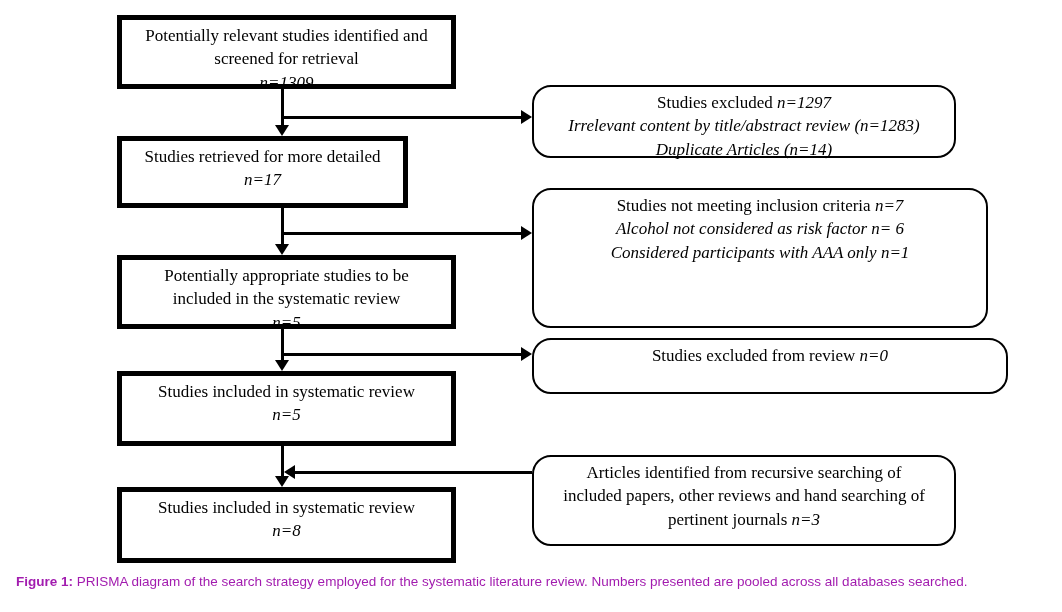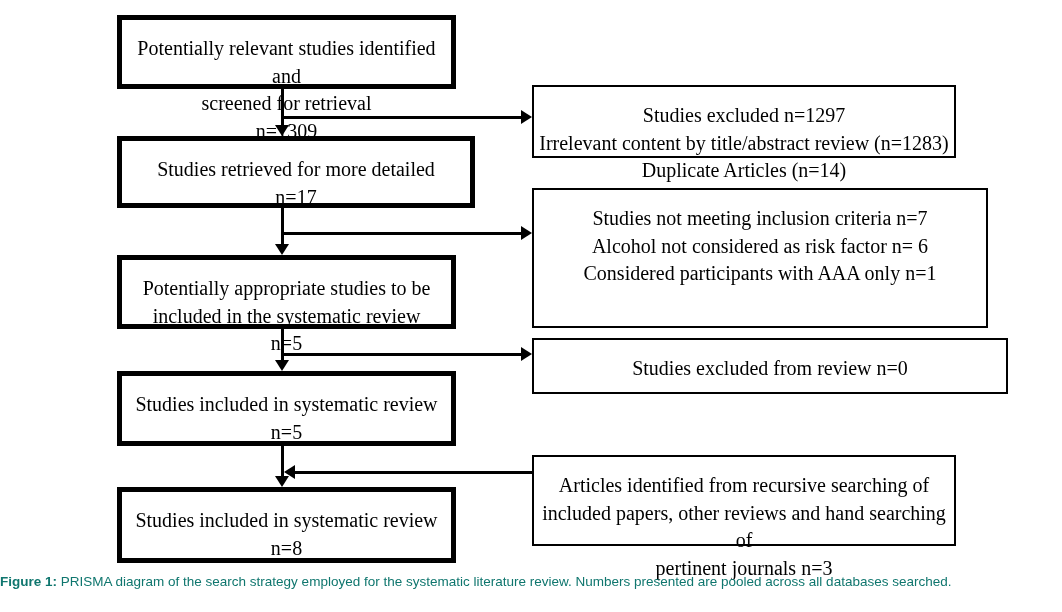--- a/index.html
+++ b/index.html
@@ -11,30 +11,30 @@
     font-family: "Liberation Serif", serif;
     color: #000000;
     overflow: hidden;
   }
   .box {
     position: absolute;
     box-sizing: border-box;
     background: #ffffff;
     border: 5px solid #000000;
     text-align: center;
-    font-size: 20px;
+    font-size: 17px;
     line-height: 1.38;
-    padding-top: 15px;
+    padding-top: 4px;
   }
-  .box.thin { border-width: 2px; }
-  .seg.italic { }
+  .box.thin { border-width: 2px; border-radius: 19px; }
+  .seg.italic { font-style: italic; }
 
   
   #box-screened    { left:117px; top:15px;  width:339px; height:74px; }
-  #box-retrieved   { left:117px; top:136px; width:358px; height:72px; }
+  #box-retrieved   { left:117px; top:136px; width:291px; height:72px; }
   #box-appropriate { left:117px; top:255px; width:339px; height:74px; }
   #box-included-5  { left:117px; top:371px; width:339px; height:75px; }
   #box-included-8  { left:117px; top:487px; width:339px; height:76px; }
 
   
   #rbox-excluded-1297 { left:532px; top:85px;  width:424px; height:73px; }
   #rbox-not-meeting   { left:532px; top:188px; width:456px; height:140px; }
   #rbox-excluded-0    { left:532px; top:338px; width:476px; height:56px; }
   #rbox-recursive     { left:532px; top:455px; width:424px; height:91px; }
 
@@ -58,23 +58,23 @@
   .harrow.left .head  { position:absolute; left:0; top:0; width:0; height:0;
                         border-top:7px solid transparent; border-bottom:7px solid transparent;
                         border-right:11px solid #000; }
   #arrow-h1 { left:282px; top:110px; width:250px; }
   #arrow-h2 { left:282px; top:226px; width:250px; }
   #arrow-h3 { left:282px; top:347px; width:250px; }
   #arrow-h4 { left:284px; top:465px; width:248px; }
 
   
   #caption {
-    position:absolute; left:0; right:8px; top:573px;
+    position:absolute; left:16px; right:8px; top:573px;
     font-family:"Liberation Sans", sans-serif;
-    font-size:13.5px; line-height:1.4; text-align:justify; color:#0f766e;
+    font-size:13.5px; line-height:1.4; text-align:justify; color:#a21caf;
   }
   #caption .cap-label { font-weight:bold; }
 </style>
 </head>
 <body>
 
 <div id="stage">
 
   <div class="box" id="box-screened">
       <div class="line"><span class="seg">Potentially relevant studies identified and</span></div>

